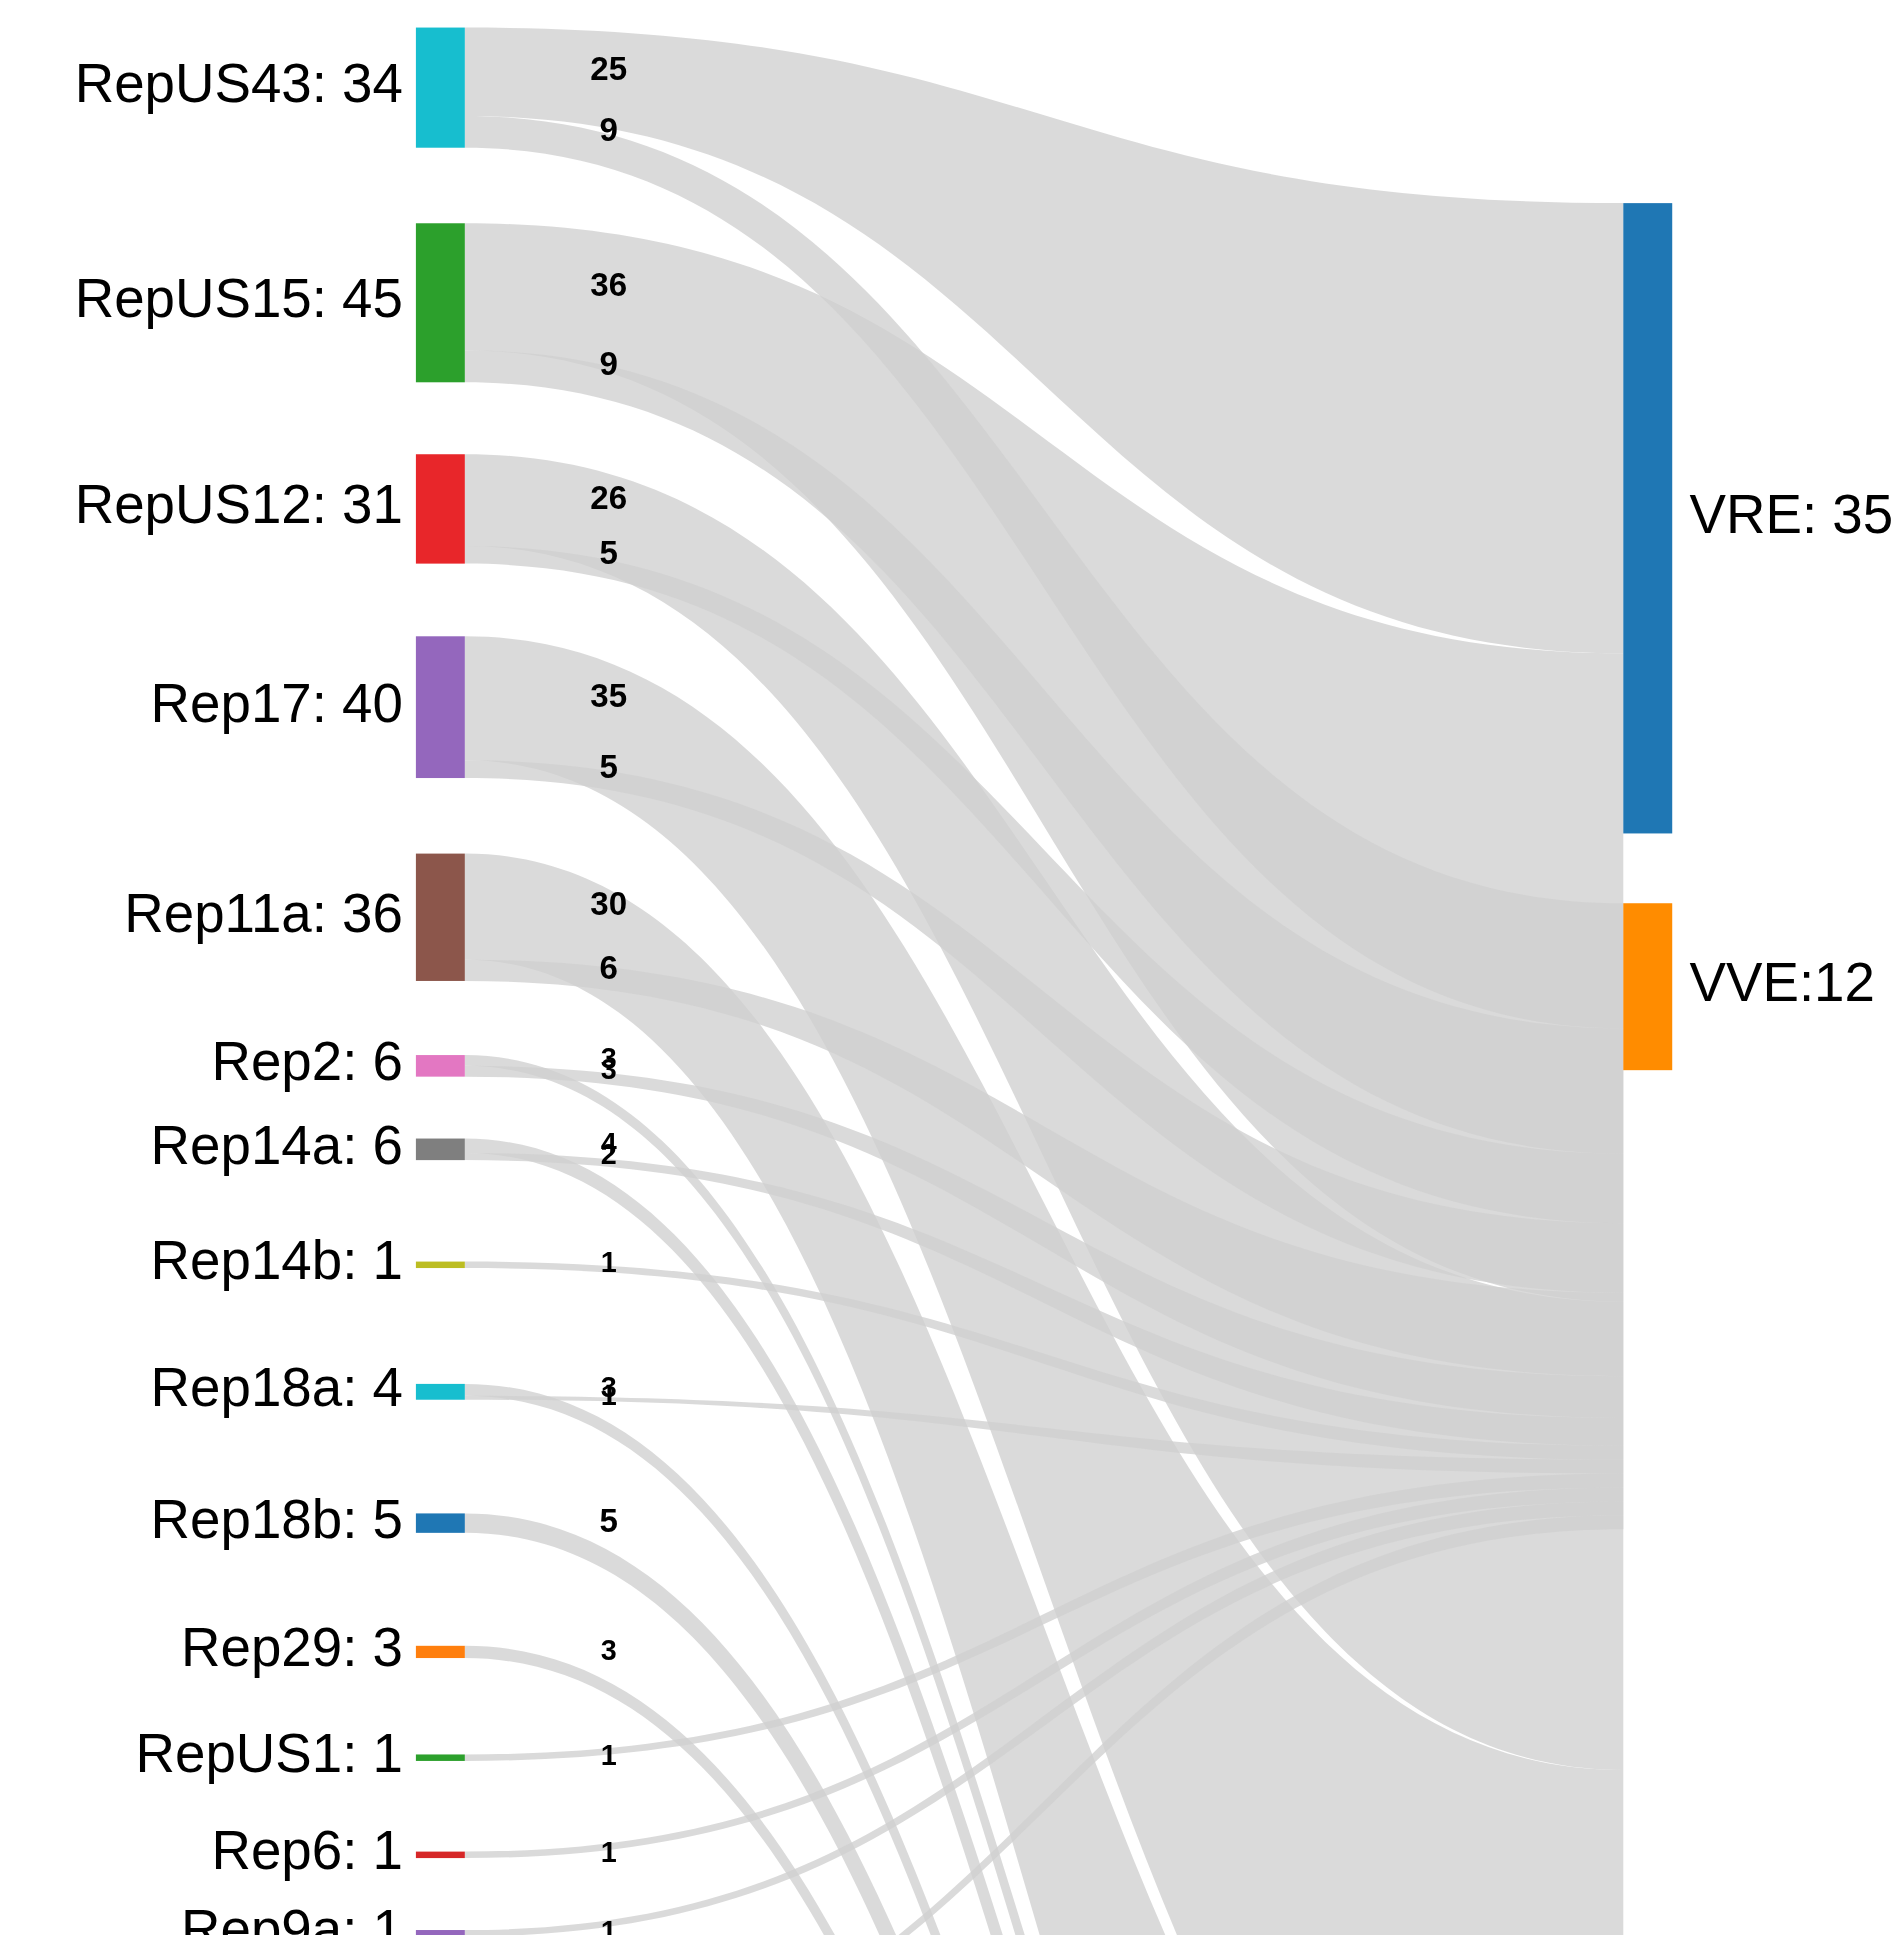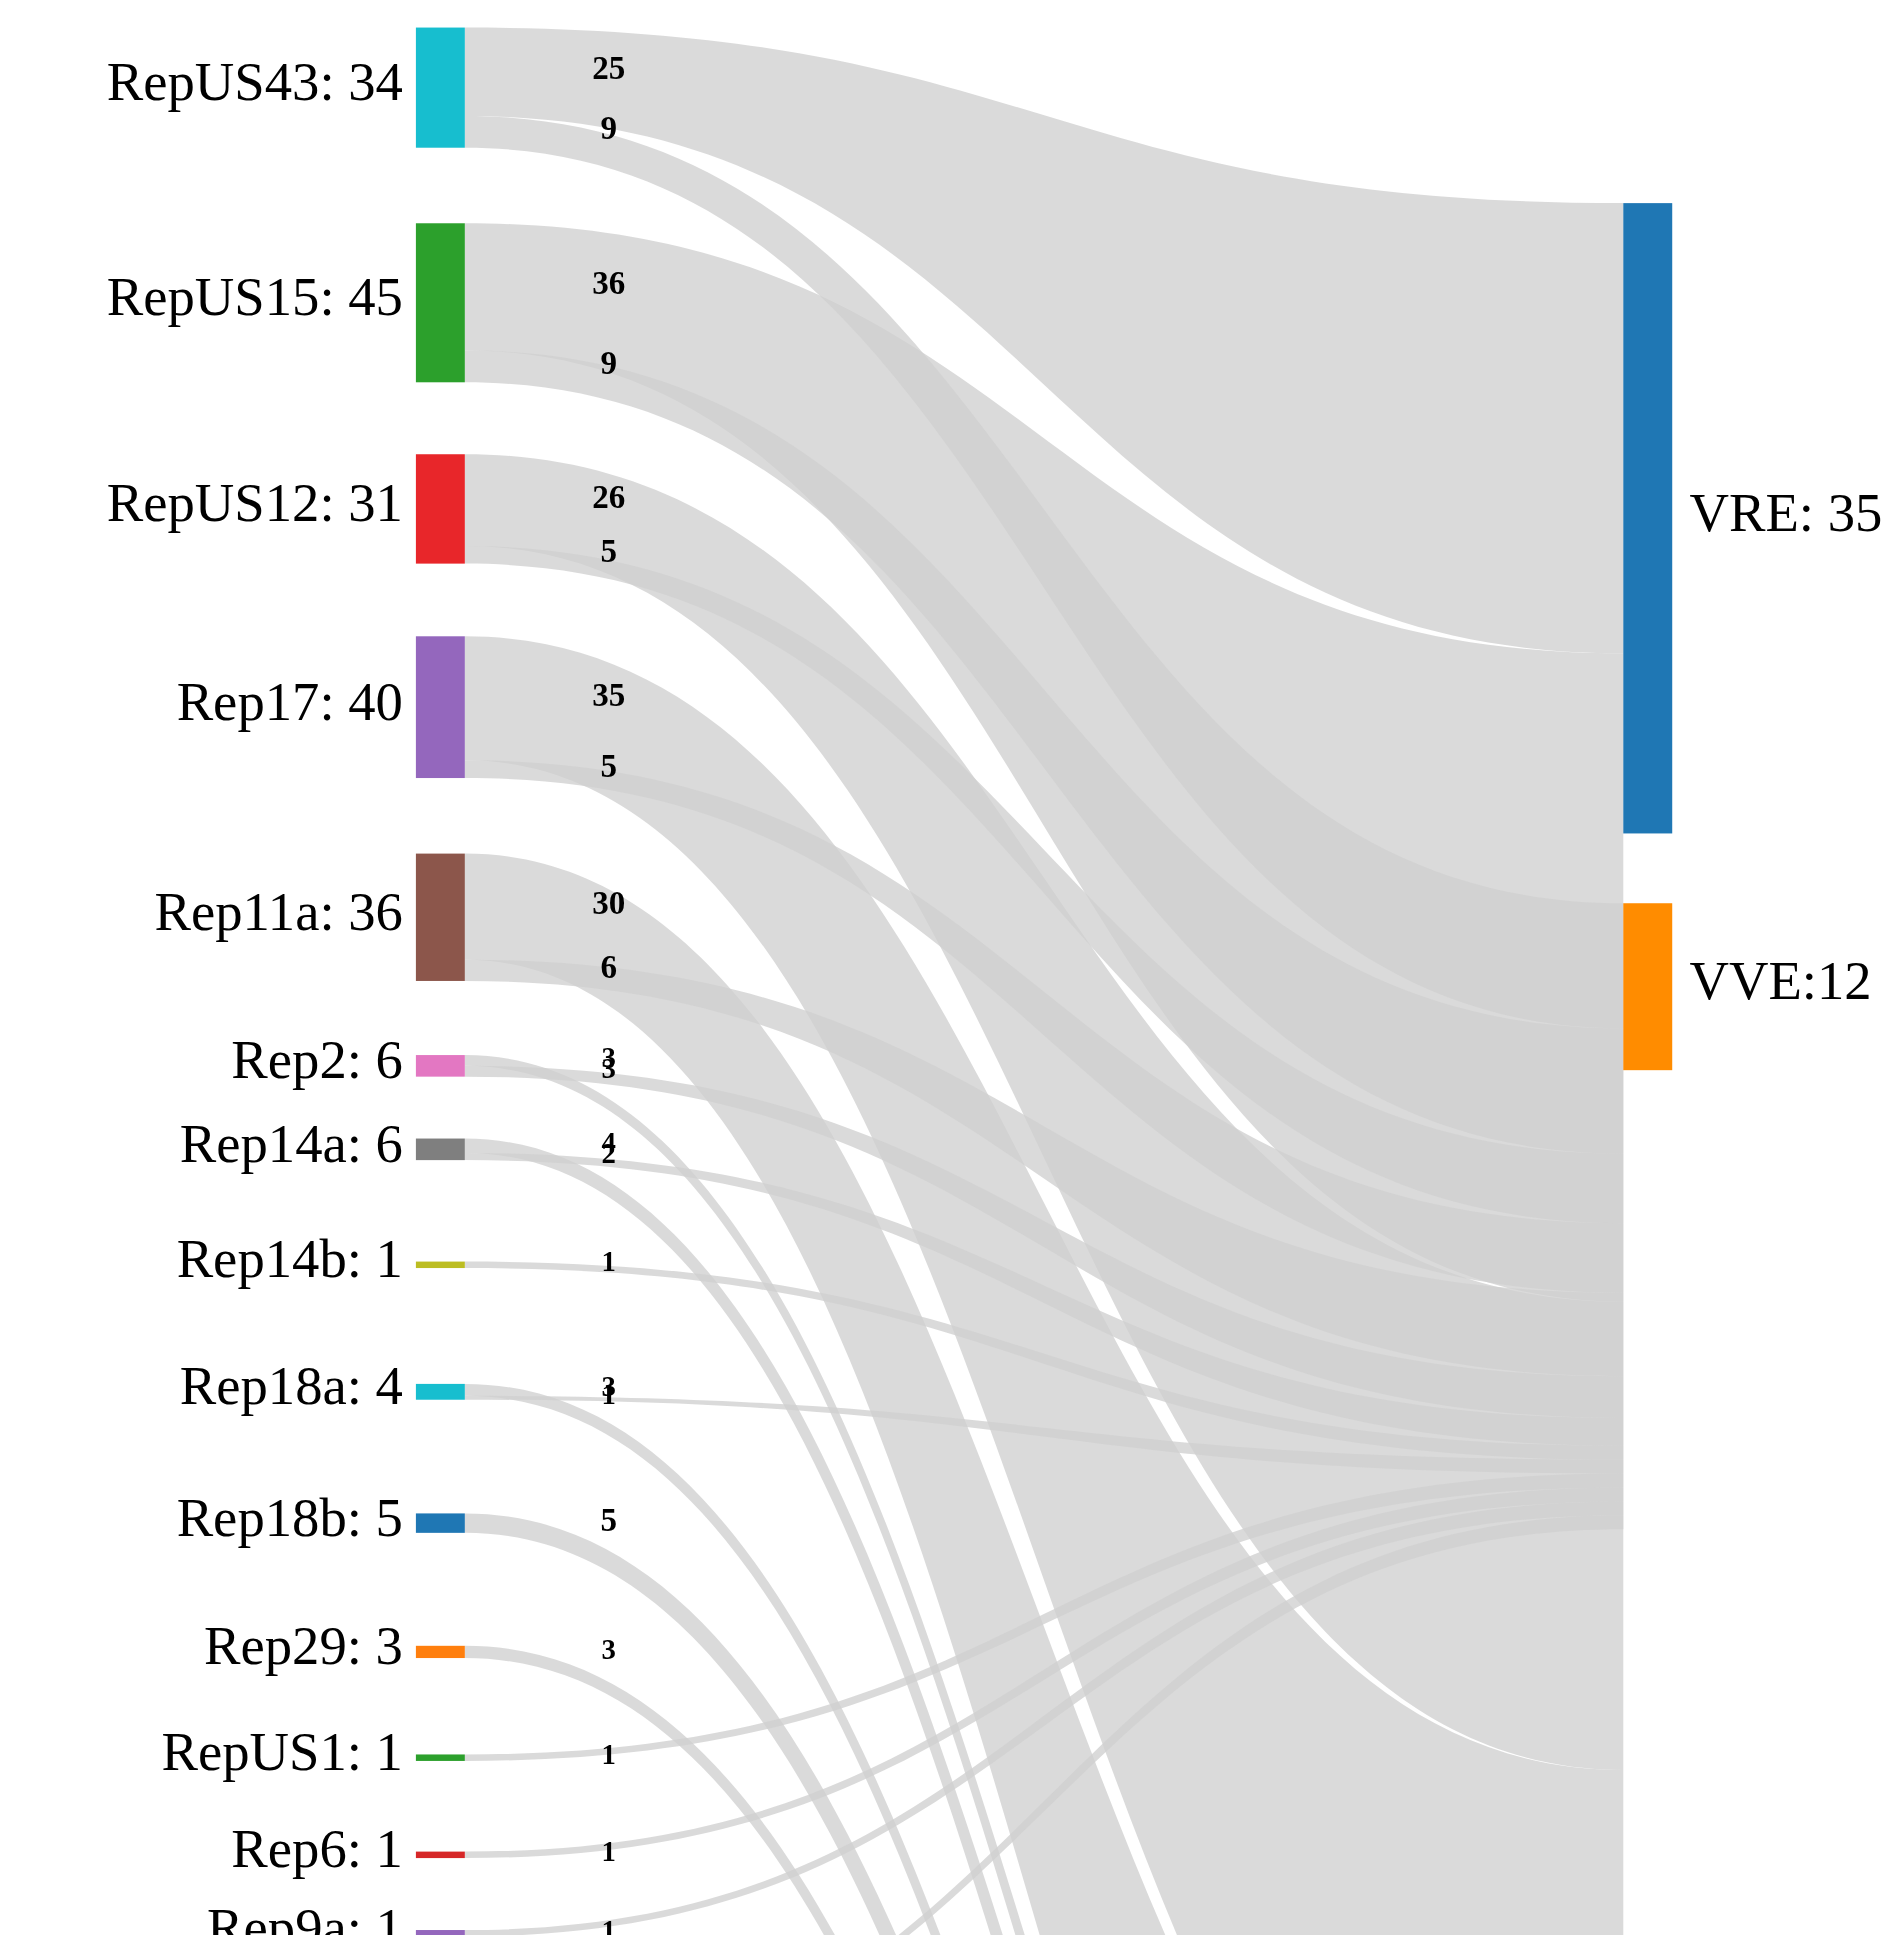--- a/index.html
+++ b/index.html
@@ -1,17 +1,17 @@
 <!DOCTYPE html>
 <html style="font-size:11.5px"><head>
 <meta charset="utf-8">
 <style>
   html,body{margin:0;padding:0;background:#ffffff;}
   body{font-family:"Liberation Sans","DejaVu Sans",sans-serif;}
-  #stage{position:relative;width:1896px;height:1936px;background:#fff;overflow:hidden;font-family:Liberation Serif, serif;}
+  #stage{position:relative;width:1896px;height:1936px;background:#fff;overflow:hidden;}
   svg{display:block;position:absolute;top:0;left:0;}
   .node-label{font-size:76px;fill:#000;dominant-baseline:middle;}
   .node-label-right{font-size:76px;fill:#000;dominant-baseline:middle;}
   .flow-label{font-size:46px;font-weight:bold;fill:#000;dominant-baseline:middle;text-anchor:middle;}
   .flow-label.sm{font-size:40px;}
   .link{fill:#cfcfcf;fill-opacity:0.78;}
   .nodebar{stroke:none;}
 </style>
 </head>
 <body>

